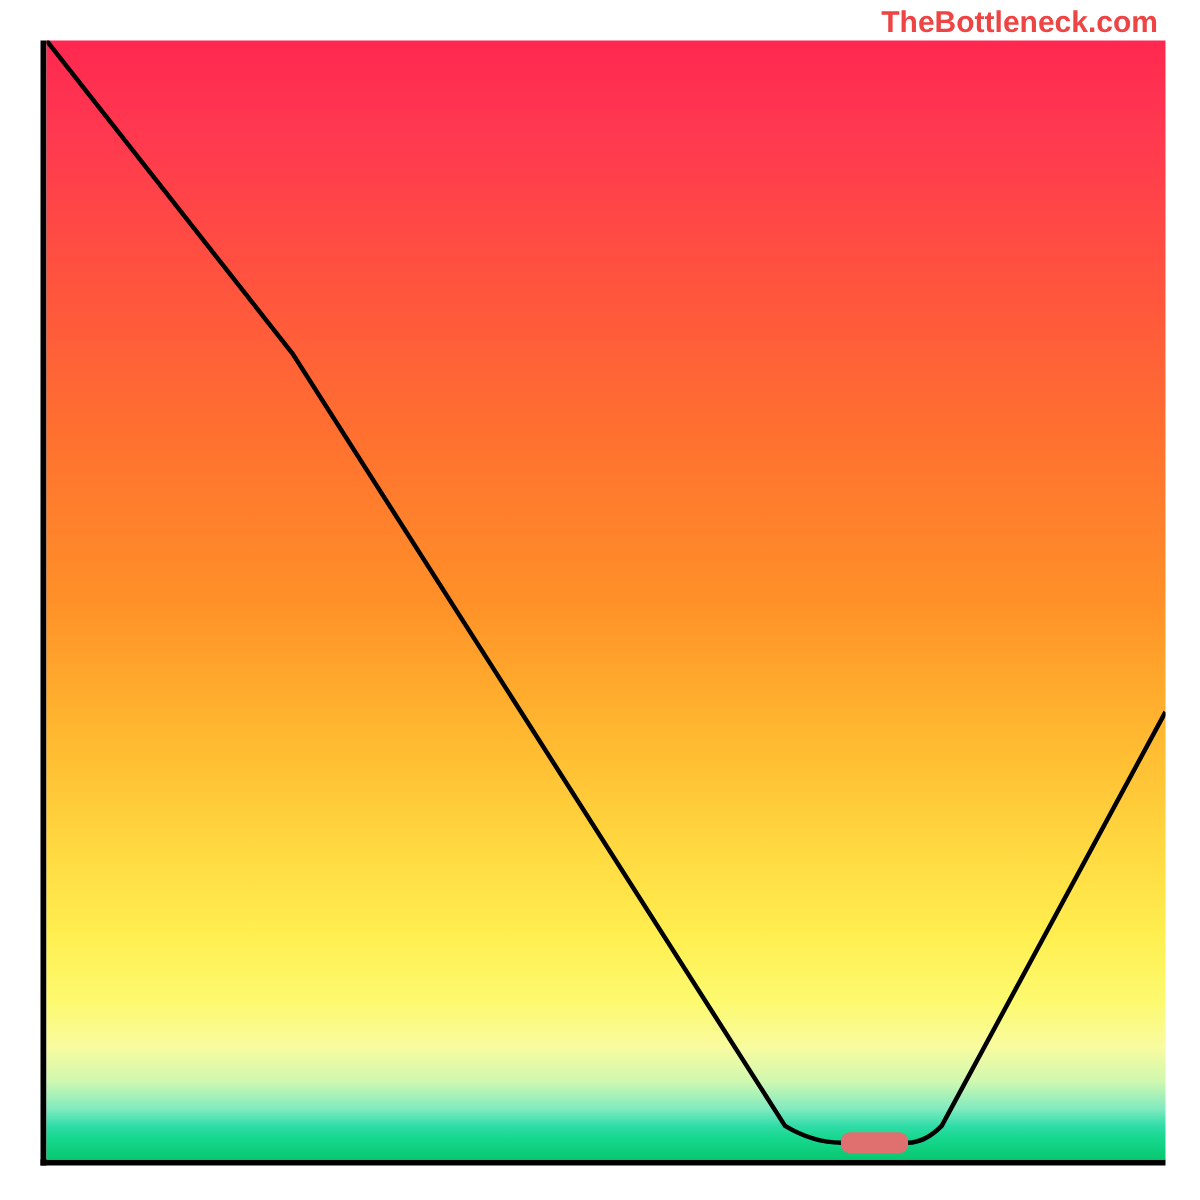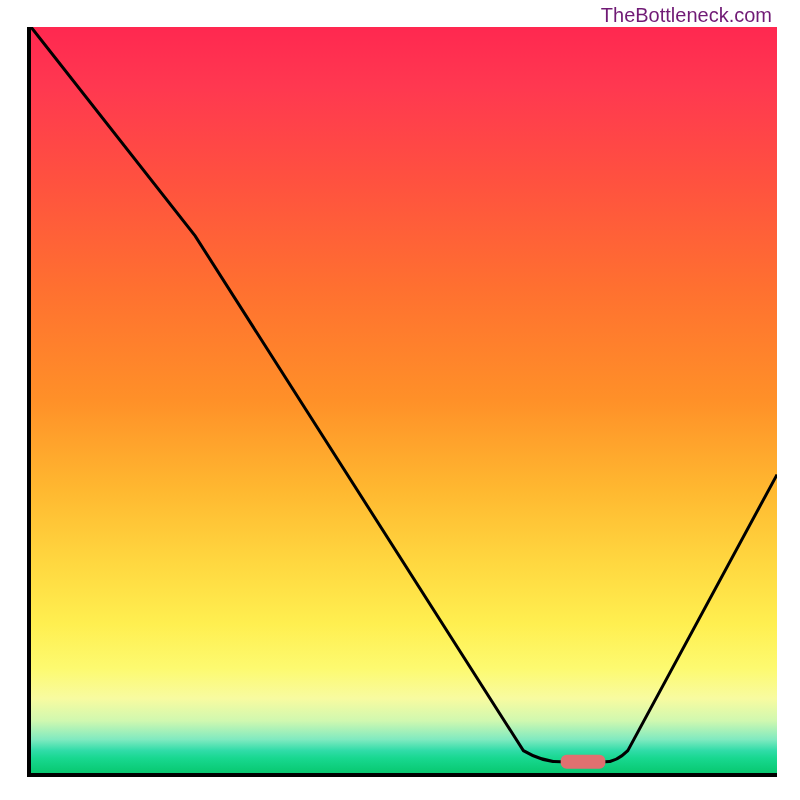--- a/index.html
+++ b/index.html
@@ -42,22 +42,22 @@
     #18d890 98%,
     #10d080 99%,
     #08c870 100%);
 }
 .watermark {
   position: absolute;
   top: 4px;
   right: 28px;
   font-family: Arial, sans-serif;
   font-size: 20px;
-  font-weight: normal;
-  color: #701a75;
+  font-weight: bold;
+  color: #ef4444;
 }
 .curve-svg {
   position: absolute;
   left: 0;
   top: 0;
   width: 100%;
   height: 100%;
 }
 .red-bar {
   fill: #e07070;

